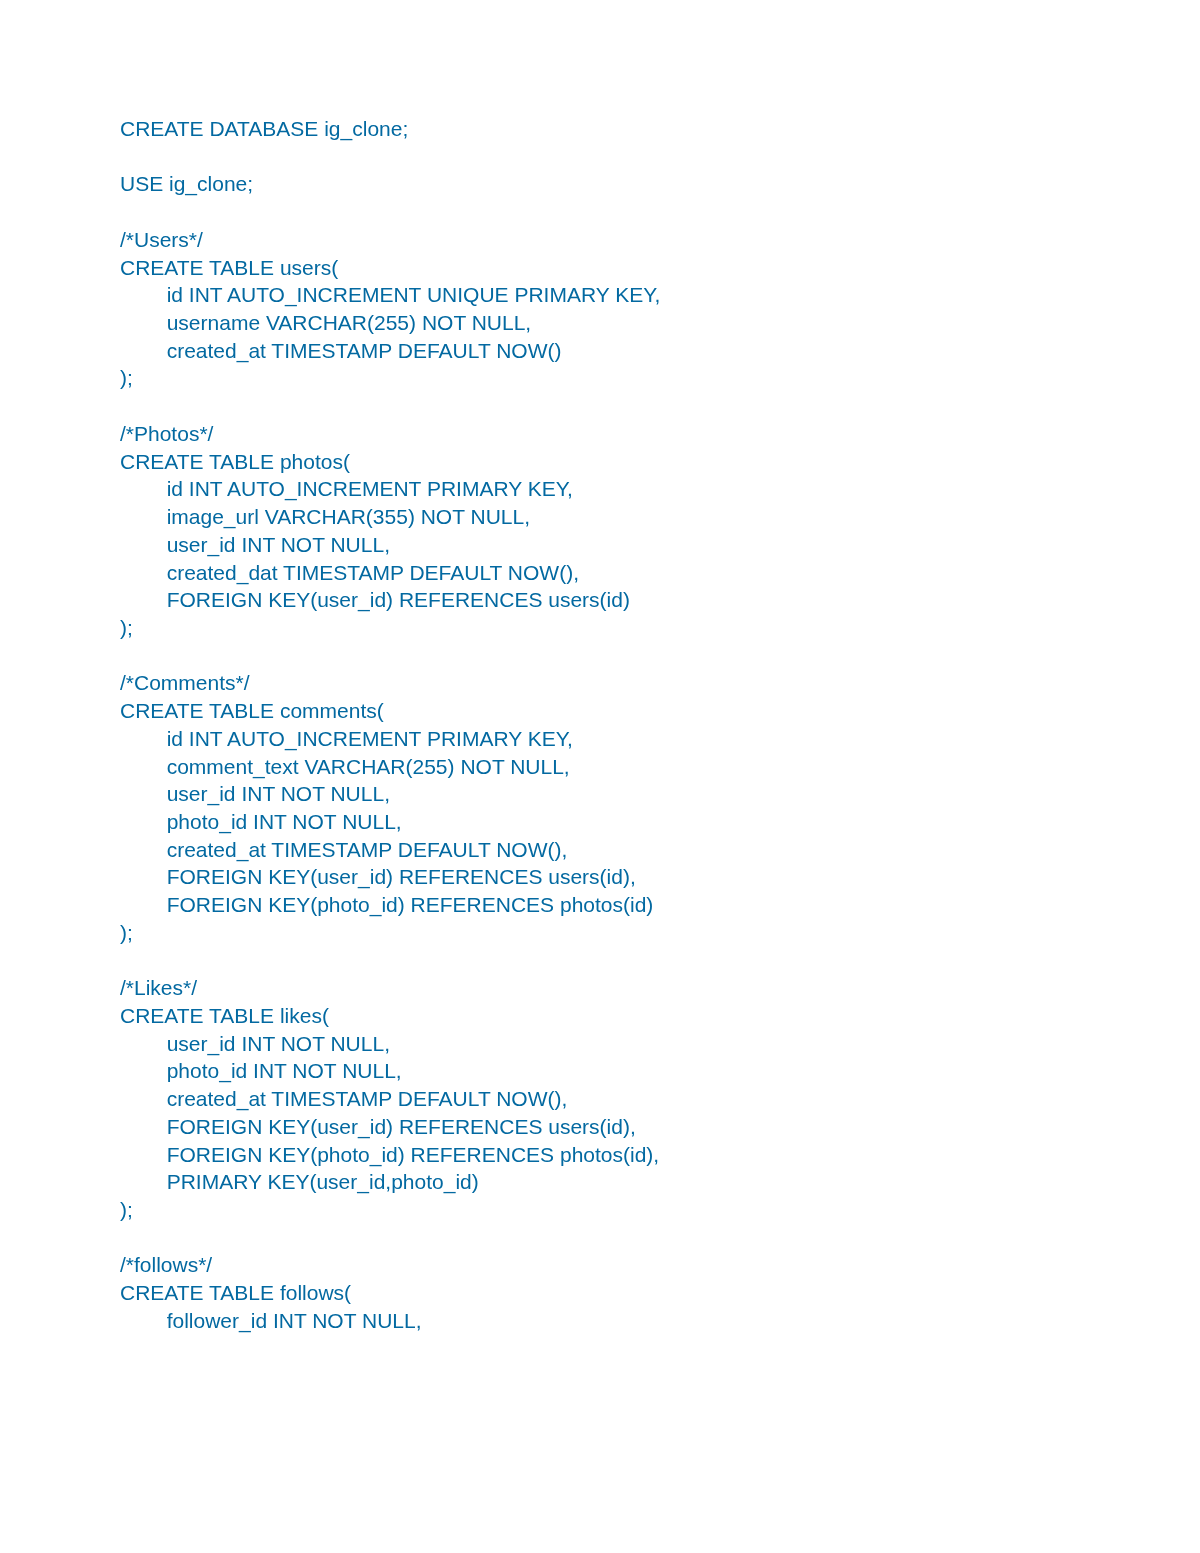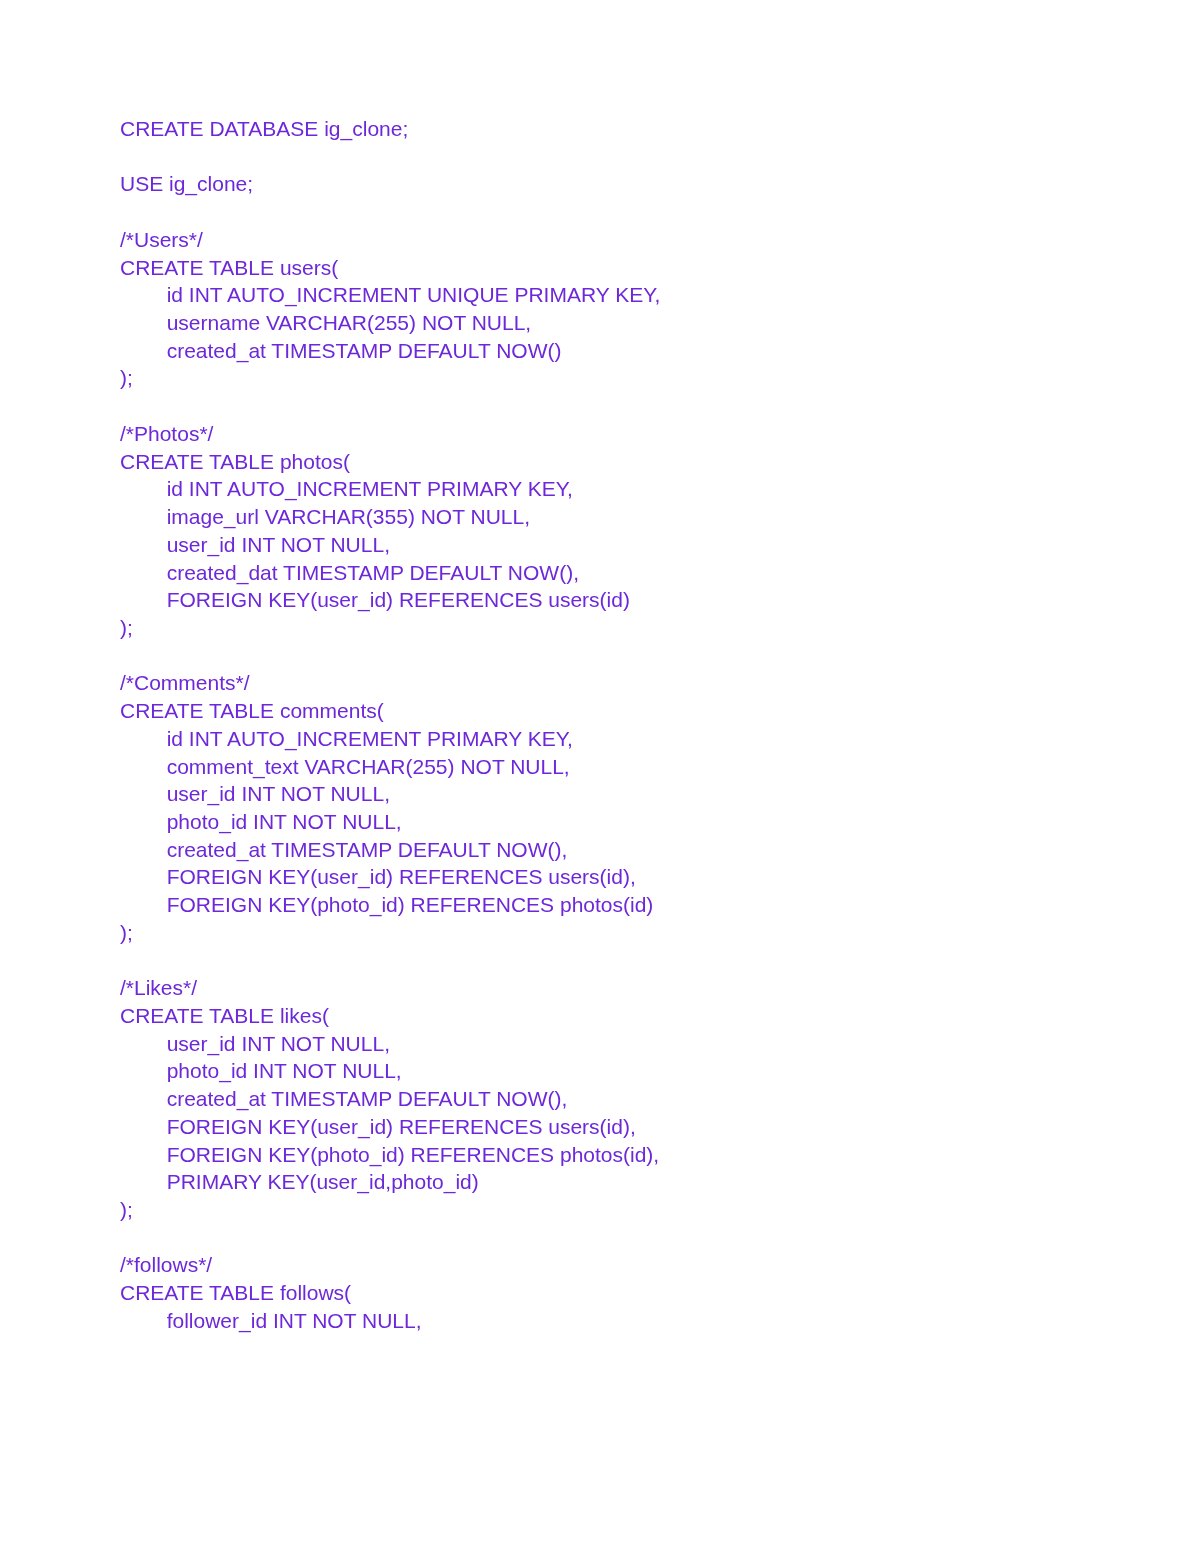--- a/index.html
+++ b/index.html
@@ -9,21 +9,21 @@
     width: 1200px;
   }
   .page {
     width: 1020px;
     min-height: 1553px;
     box-sizing: border-box;
     padding: 115px 120px 0 120px;
     font-family: Arial, Helvetica, sans-serif;
     font-size: 21px;
     line-height: 1.32;
-    color: #6d28d9;
+    color: #0369a1;
     white-space: pre;
   }
 </style>
 </head>
 <body>
 
 <div class="page"><span>CREATE DATABASE ig_clone;
 
 USE ig_clone;
 

